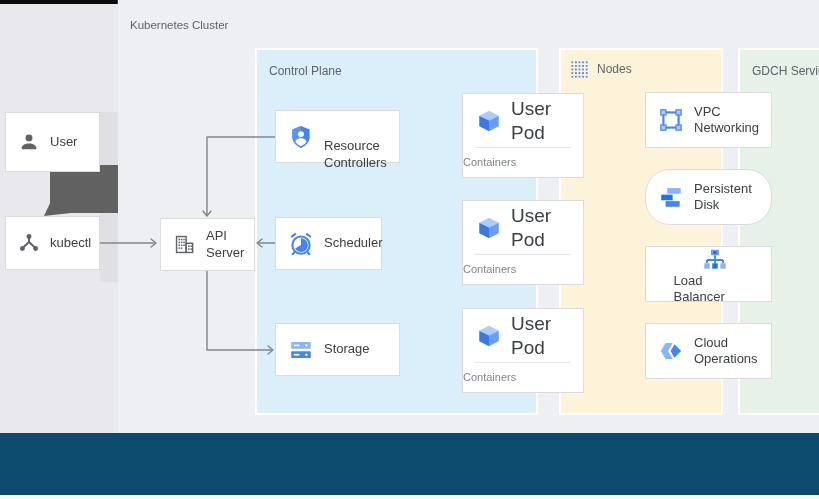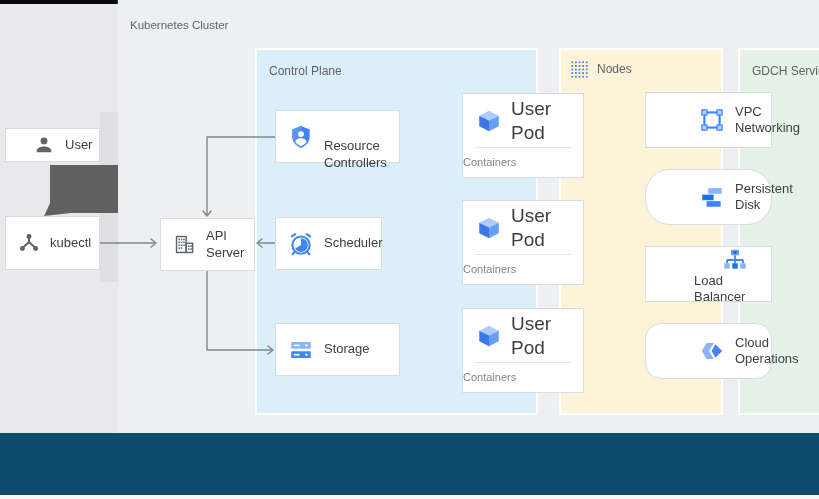--- a/index.html
+++ b/index.html
@@ -24,32 +24,32 @@
   .card{position:absolute;background:#fff;border:1px solid #d9dbde;box-sizing:border-box;
         display:flex;align-items:center;z-index:4;}
   .card .icon{margin-left:12px;flex:0 0 auto;display:flex;}
   .card .lbl{margin-left:10px;font-size:13px;color:#3c4043;line-height:1.25;}
   .card-rc{left:275px;top:110px;width:125px;height:53px;}
   .card-rc .lbl{width:78px;margin-top:36px;}
   .card-api{left:160px;top:218px;width:95px;height:53px;}
   .card-api .lbl{width:46px;}
   .card-sched{left:275px;top:217px;width:107px;height:53px;}
   .card-storage{left:275px;top:323px;width:125px;height:53px;}
-  .card-user{left:5px;top:128px;width:95px;height:34px;padding-left:15px;}
+  .card-user{left:5px;top:112px;width:95px;height:60px;}
   .card-kubectl{left:5px;top:216px;width:95px;height:54px;}
   .pod{left:462px;width:122px;height:85px;flex-direction:column;align-items:stretch;}
   .pod-1{top:93px;} .pod-2{top:200px;} .pod-3{top:308px;}
   .pod-top{display:flex;align-items:center;height:53px;}
   .pod-top .icon{margin-left:13px;display:flex;}
   .pod-top .lbl{margin-left:9px;font-size:19px;color:#3c4043;}
   .pod-divider{border-top:1px solid #e4e6e9;margin:0 12px;}
   .pod-sub{text-align:left;font-size:11px;color:#80868b;line-height:29px;}
-  .gdch-card{left:645px;width:127px;height:56px;padding-left:41px;}
+  .gdch-card{left:645px;width:127px;height:56px;}
   .gdch-card .lbl{width:80px;}
-  .g-1{top:92px;} .g-2{top:169px;border-radius:25px;} .g-3{top:246px;flex-direction:column;} .g-4{top:323px;border-radius:16px;}
+  .g-1{top:92px;} .g-2{top:169px;border-radius:25px;} .g-3{top:246px;flex-direction:column;} .g-4{top:323px;}
   .overlay{position:absolute;left:0;top:0;width:819px;height:499px;z-index:3;pointer-events:none;}
 </style>
 </head>
 <body>
 
 <div class="canvas">
 
   <div class="black-bar"></div>
   <div class="left-col"></div>
   <div class="left-strip"></div>

